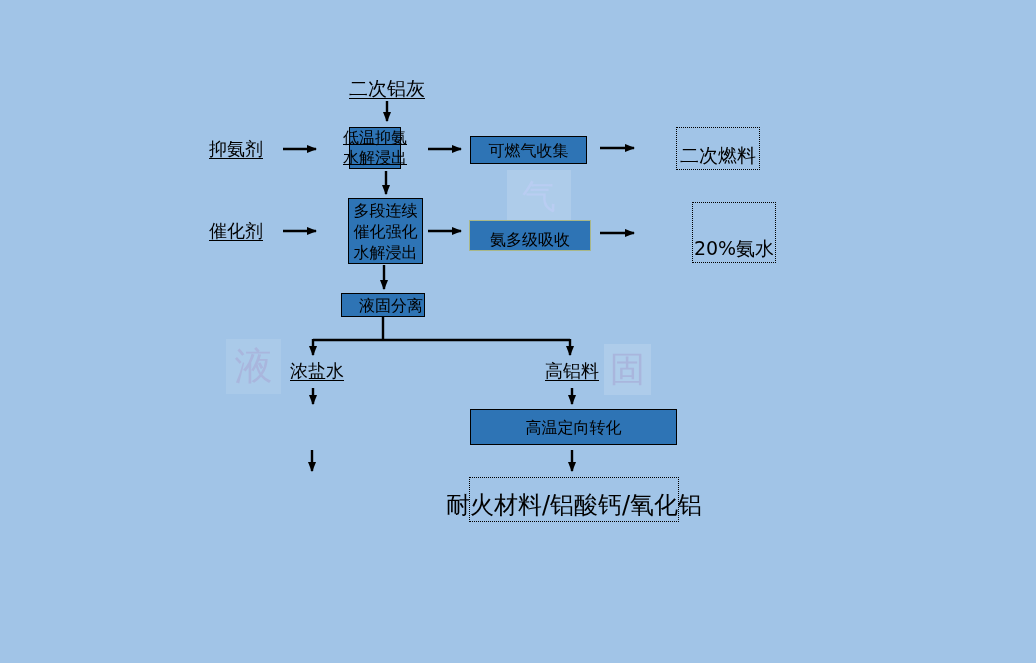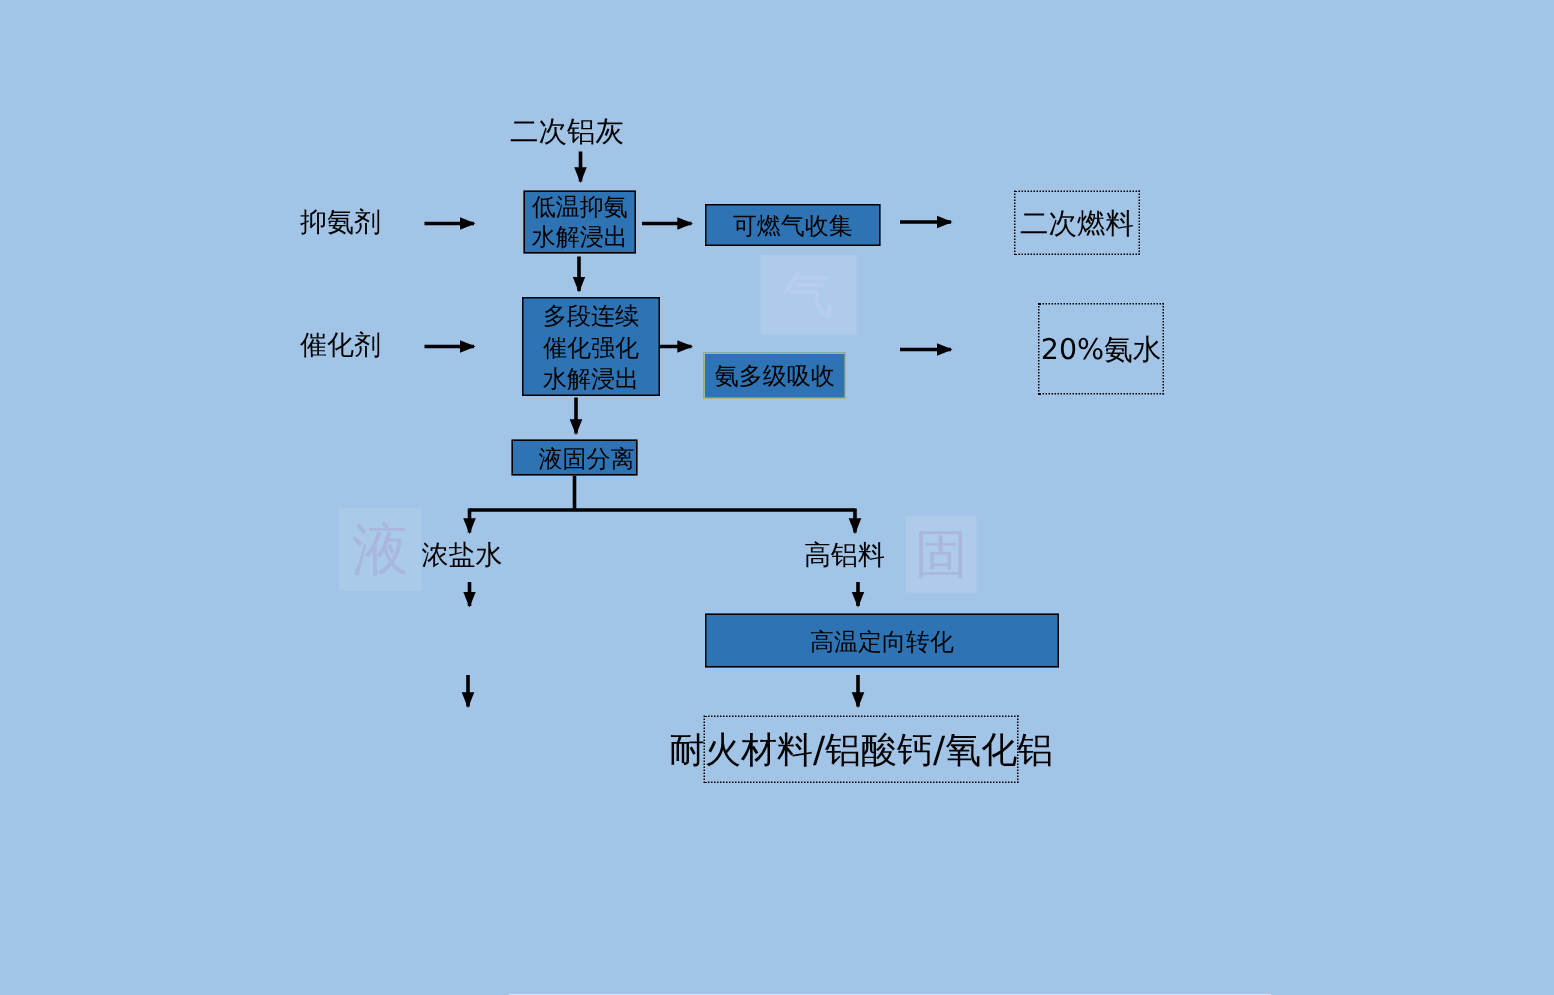--- a/index.html
+++ b/index.html
@@ -15,20 +15,22 @@
   svg.overlay {
     position: absolute;
     left: 0; top: 0;
     width: 1036px; height: 663px;
     pointer-events: none;
   }
   .ulabel {
     position: absolute;
     font-size: 18px;
     line-height: 22px;
+    text-align: center;
+    text-decoration: underline;
     text-underline-offset: 3px;
     text-decoration-thickness: 1.4px;
     white-space: nowrap;
   }
   .title-label {
     font-size: 19px;
     line-height: 23px;
   }
   .pbox {
     position: absolute;
@@ -43,21 +45,21 @@
     line-height: 21px;
     text-align: center;
     white-space: nowrap;
   }
   .pbox.light-border { border: 1.4px solid #a9b787; }
   .obox {
     position: absolute;
     border: 1.6px dotted #000;
     box-sizing: border-box;
     display: flex;
-    align-items: center;
+    align-items: flex-end;
     justify-content: center;
     font-size: 19px;
     text-align: center;
     white-space: nowrap;
   }
   .obox.small-text { font-size: 24px; }
   .watermark {
     position: absolute;
     display: flex;
     align-items: center;
@@ -107,58 +109,58 @@
       <line x1="312" y1="450" x2="312" y2="471" marker-end="url(#ah)"></line>
       <line x1="572" y1="388" x2="572" y2="404" marker-end="url(#ah)"></line>
       <line x1="572" y1="450" x2="572" y2="471" marker-end="url(#ah)"></line>
     </g>
   </svg>
 
   <div class="ulabel title-label" style="left:340px; top:77px; width:94px;">二次铝灰</div>
 
   <div class="ulabel" style="left:200px; top:138px; width:72px;">抑氨剂</div>
 
-  <div class="pbox" style="left:349px; top:127px; width:75px; height:42px; line-height:20px;">
+  <div class="pbox" style="left:349px; top:127px; width:52px; height:42px; line-height:20px;text-decoration:underline;">
     <span>低温抑氨</span>
     <span>水解浸出</span>
   </div>
 
   <div class="pbox" style="left:470px; top:136px; width:117px; height:28px;">
     <span>可燃气收集</span>
   </div>
 
   <div class="obox" style="left:676px; top:127px; width:84px; height:43px;">
     <span>二次燃料</span>
   </div>
 
   <div class="ulabel" style="left:200px; top:220px; width:72px;">催化剂</div>
 
-  <div class="pbox" style="left:348px; top:198px; width:92px; height:66px;">
+  <div class="pbox" style="left:348px; top:198px; width:75px; height:66px;">
     <span>多段连续</span>
     <span>催化强化</span>
     <span>水解浸出</span>
   </div>
 
-  <div class="pbox light-border" style="left:469px; top:235px; width:95px; height:31px;">
+  <div class="pbox light-border" style="left:469px; top:220px; width:122px; height:31px;justify-content:flex-end;">
     <span>氨多级吸收</span>
   </div>
 
   <div class="obox" style="left:692px; top:202px; width:84px; height:61px;">
     <span>20%氨水</span>
   </div>
 
   <div class="pbox" style="left:341px; top:293px; width:84px; height:24px;padding-left:16px;">
     <span>液固分离</span>
   </div>
 
   <div class="ulabel" style="left:281px; top:360px; width:72px;">浓盐水</div>
   <div class="ulabel" style="left:536px; top:360px; width:72px;">高铝料</div>
 
 
-  <div class="pbox" style="left:470px; top:409px; width:236px; height:36px;">
+  <div class="pbox" style="left:470px; top:409px; width:207px; height:36px;">
     <span>高温定向转化</span>
   </div>
 
 
   <div class="obox small-text" style="left:469px; top:477px; width:210px; height:45px;">
     <span>耐火材料/铝酸钙/氧化铝</span>
   </div>
 
 </div>
 

